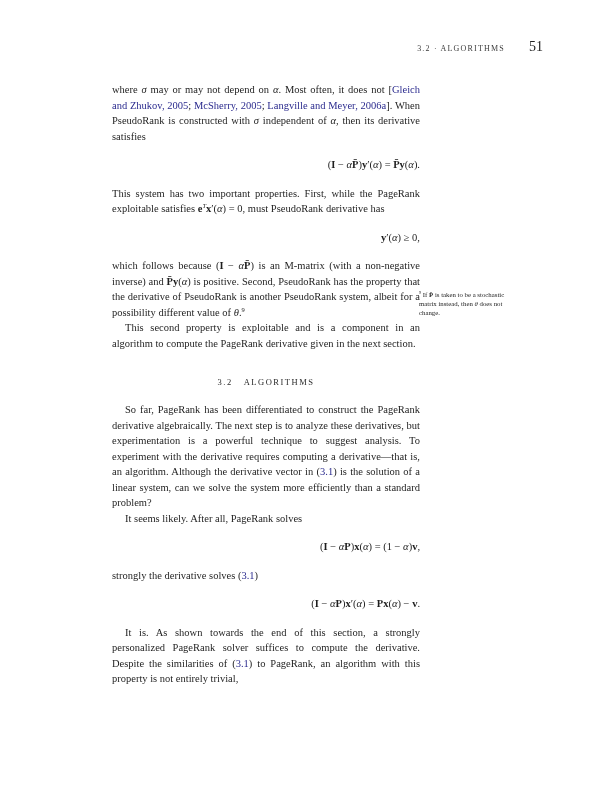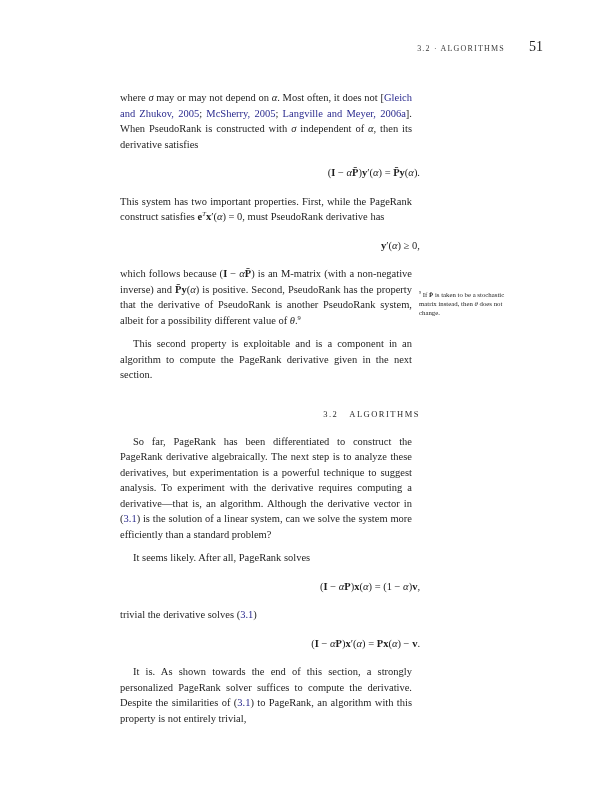--- a/index.html
+++ b/index.html
@@ -35,32 +35,32 @@
   }
   .main {
     position: absolute;
     top: 82px;
     left: 112px;
     width: 308px;
     font-size: 10.5px;
     line-height: 15.5px;
     text-align: justify;
   }
-  .para { margin: 8px; }
+  .para { margin: 0; }
   .indent { text-indent: 13px; }
   .equation {
     text-align: right;
     margin: 13px 0;
   }
   .heading {
     margin: 25px 0 14px 0;
     font-size: 8.5px;
     letter-spacing: 1.5px;
     line-height: 12px;
-    text-align: right;
+    text-align: center;
     color: #2a2a2a;
   }
   .hnum { margin-right: 11px; }
   .it { font-style: italic; }
   .bd { font-weight: bold; }
   .lk { color: var(--accent); }
   .sup {
     font-size: 62%;
     vertical-align: super;
     line-height: 0;
@@ -81,27 +81,27 @@
 
 <div class="page">
   <div class="header">
     <span class="running-title">3.2 · ALGORITHMS</span>
     <span class="page-number">51</span>
   </div>
 
   <div class="main">
       <p class="para"><span>where </span><span class="it">σ</span><span> may or may not depend on </span><span class="it">α</span><span>. Most often, it does not [</span><span class="lk">Gleich and Zhukov, 2005</span><span>; </span><span class="lk">McSherry, 2005</span><span>; </span><span class="lk">Langville and Meyer, 2006a</span><span>]. When PseudoRank is constructed with </span><span class="it">σ</span><span> independent of </span><span class="it">α</span><span>, then its derivative satisfies</span></p>
       <div class="equation"><span>(</span><span class="bd">I</span><span> − </span><span class="it">α</span><span class="bd">P̄</span><span>)</span><span class="bd">y</span><span>′(</span><span class="it">α</span><span>) = </span><span class="bd">P̄y</span><span>(</span><span class="it">α</span><span>).</span></div>
-      <p class="para"><span>This system has two important properties. First, while the PageRank construct satisfies </span><span class="bd">e</span><span class="sup it">T</span><span class="bd">x</span><span>′(</span><span class="it">α</span><span>) = 0, must PseudoRank derivative has</span></p>
+      <p class="para"><span>This system has two important properties. First, while the PageRank exploitable satisfies </span><span class="bd">e</span><span class="sup it">T</span><span class="bd">x</span><span>′(</span><span class="it">α</span><span>) = 0, must PseudoRank derivative has</span></p>
       <div class="equation"><span class="bd">y</span><span>′(</span><span class="it">α</span><span>) ≥ 0,</span></div>
       <p class="para"><span>which follows because (</span><span class="bd">I</span><span> − </span><span class="it">α</span><span class="bd">P̄</span><span>) is an M-matrix (with a non-negative inverse) and </span><span class="bd">P̄y</span><span>(</span><span class="it">α</span><span>) is positive. Second, PseudoRank has the property that the derivative of PseudoRank is another PseudoRank system, albeit for a possibility different value of </span><span class="it">θ</span><span>.</span><span class="sup">9</span></p>
       <p class="para indent"><span>This second property is exploitable and is a component in an algorithm to compute the PageRank derivative given in the next section.</span></p>
       <div class="heading"><span class="hnum">3.2</span><span class="htitle">ALGORITHMS</span></div>
       <p class="para indent"><span>So far, PageRank has been differentiated to construct the PageRank derivative algebraically. The next step is to analyze these derivatives, but experimentation is a powerful technique to suggest analysis. To experiment with the derivative requires computing a derivative—that is, an algorithm. Although the derivative vector in (</span><span class="lk">3.1</span><span>) is the solution of a linear system, can we solve the system more efficiently than a standard problem?</span></p>
       <p class="para indent"><span>It seems likely. After all, PageRank solves</span></p>
       <div class="equation"><span>(</span><span class="bd">I</span><span> − </span><span class="it">α</span><span class="bd">P</span><span>)</span><span class="bd">x</span><span>(</span><span class="it">α</span><span>) = (1 − </span><span class="it">α</span><span>)</span><span class="bd">v</span><span>,</span></div>
-      <p class="para"><span>trivial the derivative solves (</span><span class="lk">3.1</span><span>)</span></p>
+      <p class="para"><span>strongly the derivative solves (</span><span class="lk">3.1</span><span>)</span></p>
       <div class="equation"><span>(</span><span class="bd">I</span><span> − </span><span class="it">α</span><span class="bd">P</span><span>)</span><span class="bd">x</span><span>′(</span><span class="it">α</span><span>) = </span><span class="bd">Px</span><span>(</span><span class="it">α</span><span>) − </span><span class="bd">v</span><span>.</span></div>
       <p class="para indent"><span>It is. As shown towards the end of this section, a strongly personalized PageRank solver suffices to compute the derivative. Despite the similarities of (</span><span class="lk">3.1</span><span>) to PageRank, an algorithm with this property is not entirely trivial,</span></p>
     </div>
 
   <div class="margin-note"><span class="sup">9</span><span> If </span><span class="bd">P̄</span><span> is taken to be a stochastic matrix instead, then </span><span class="it">θ</span><span> does not change.</span></div>
 </div>
 
 </body></html>

